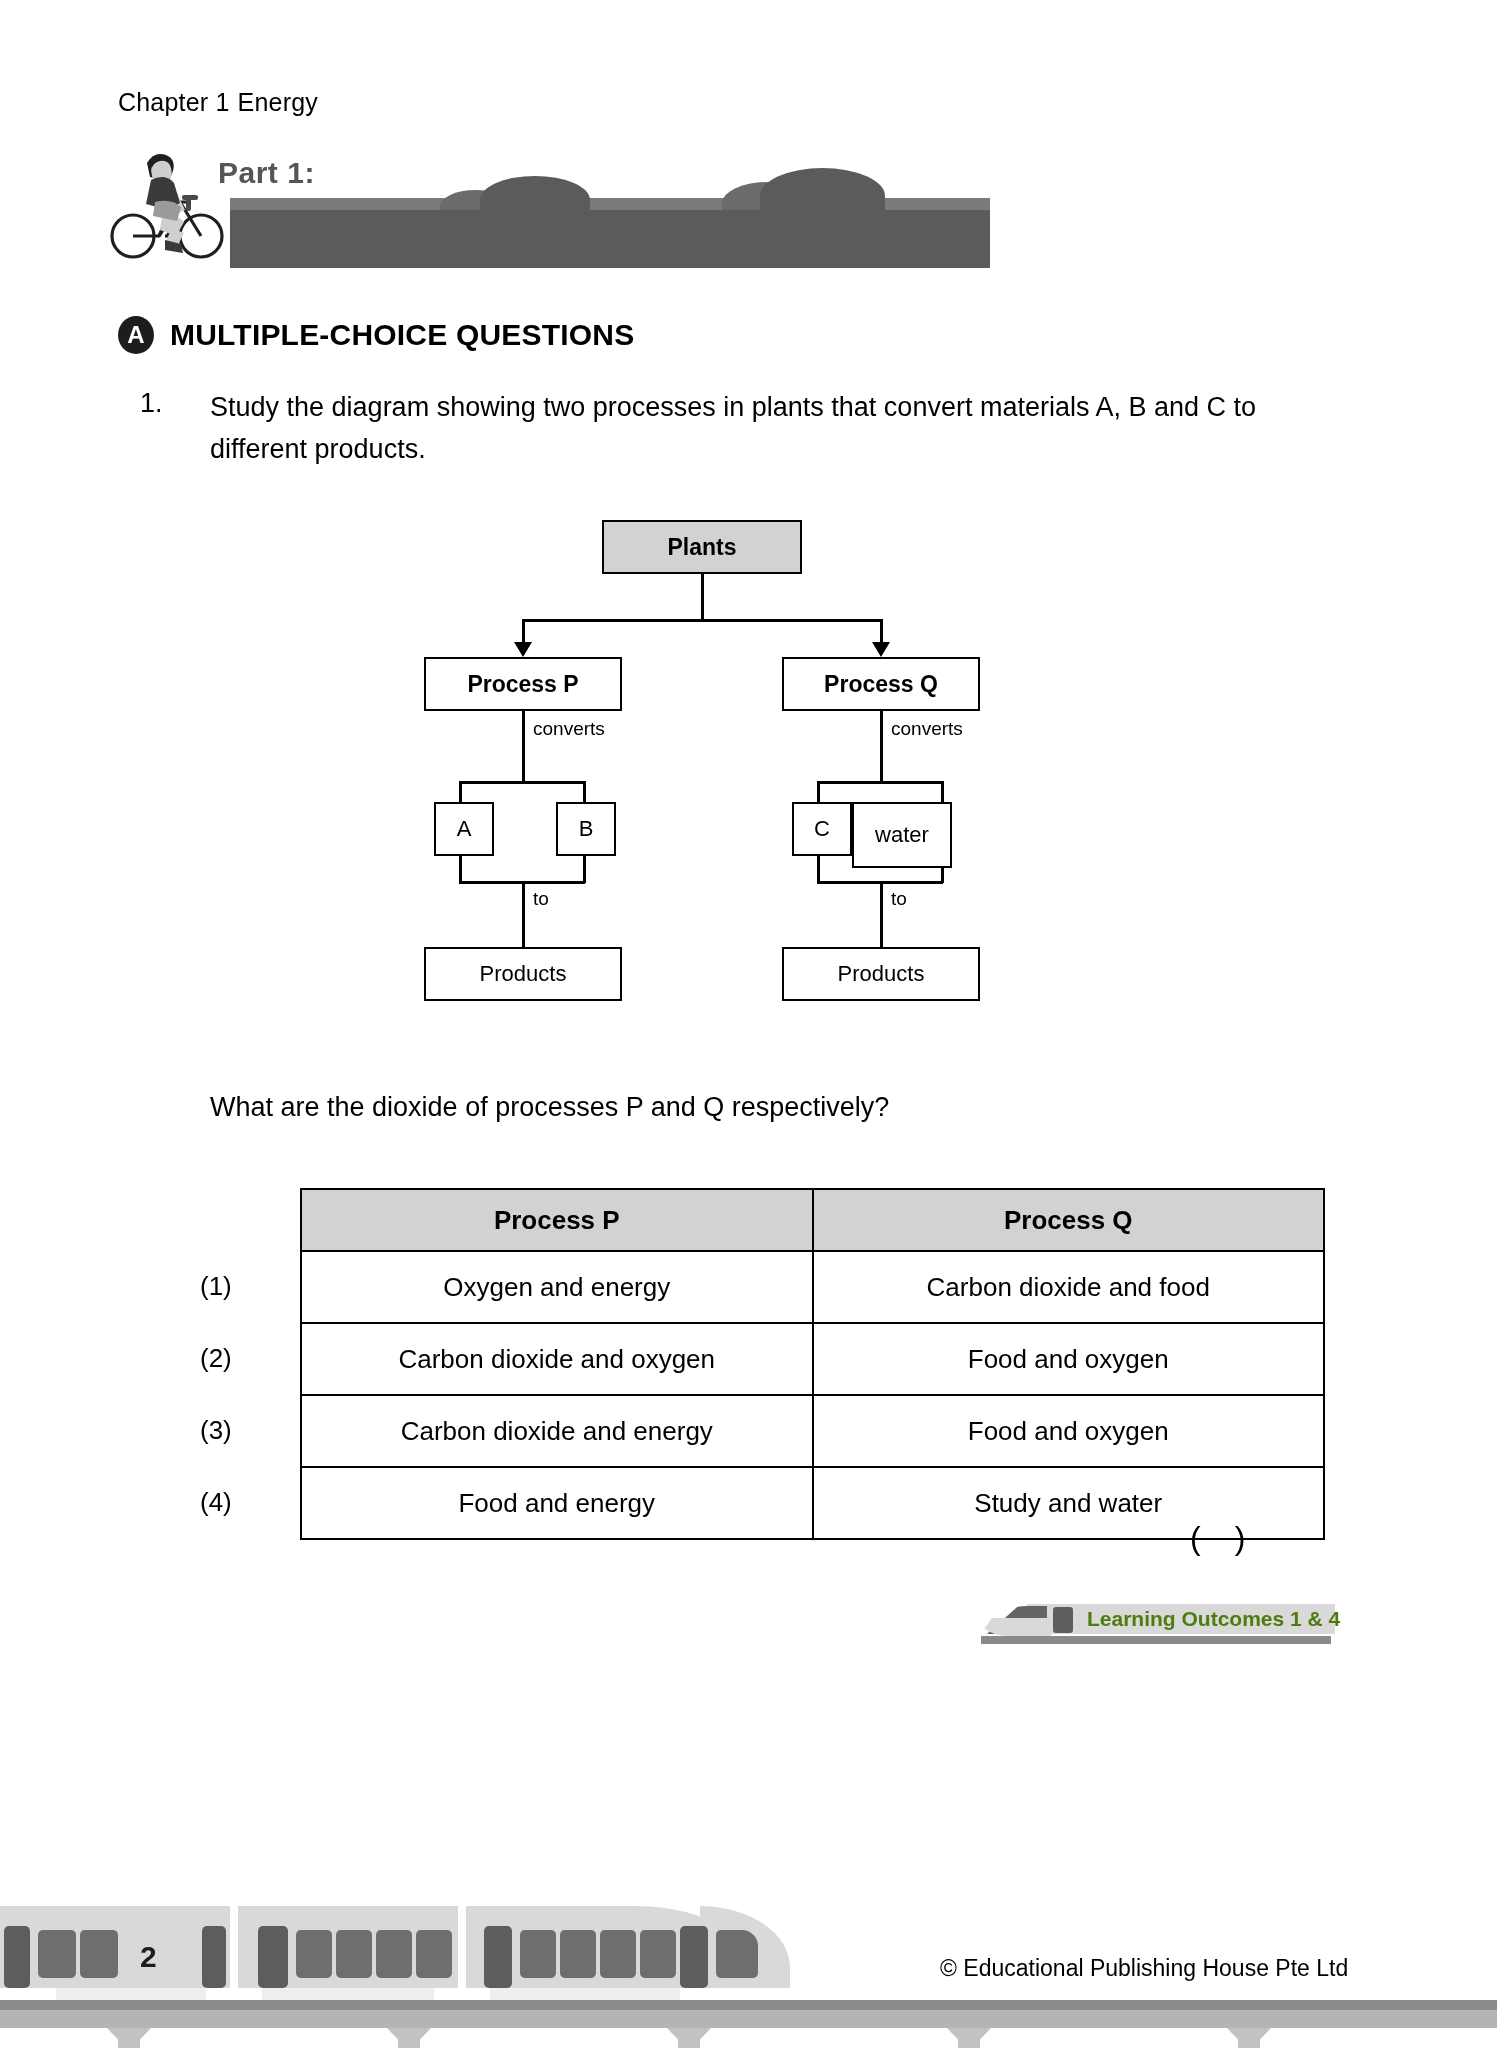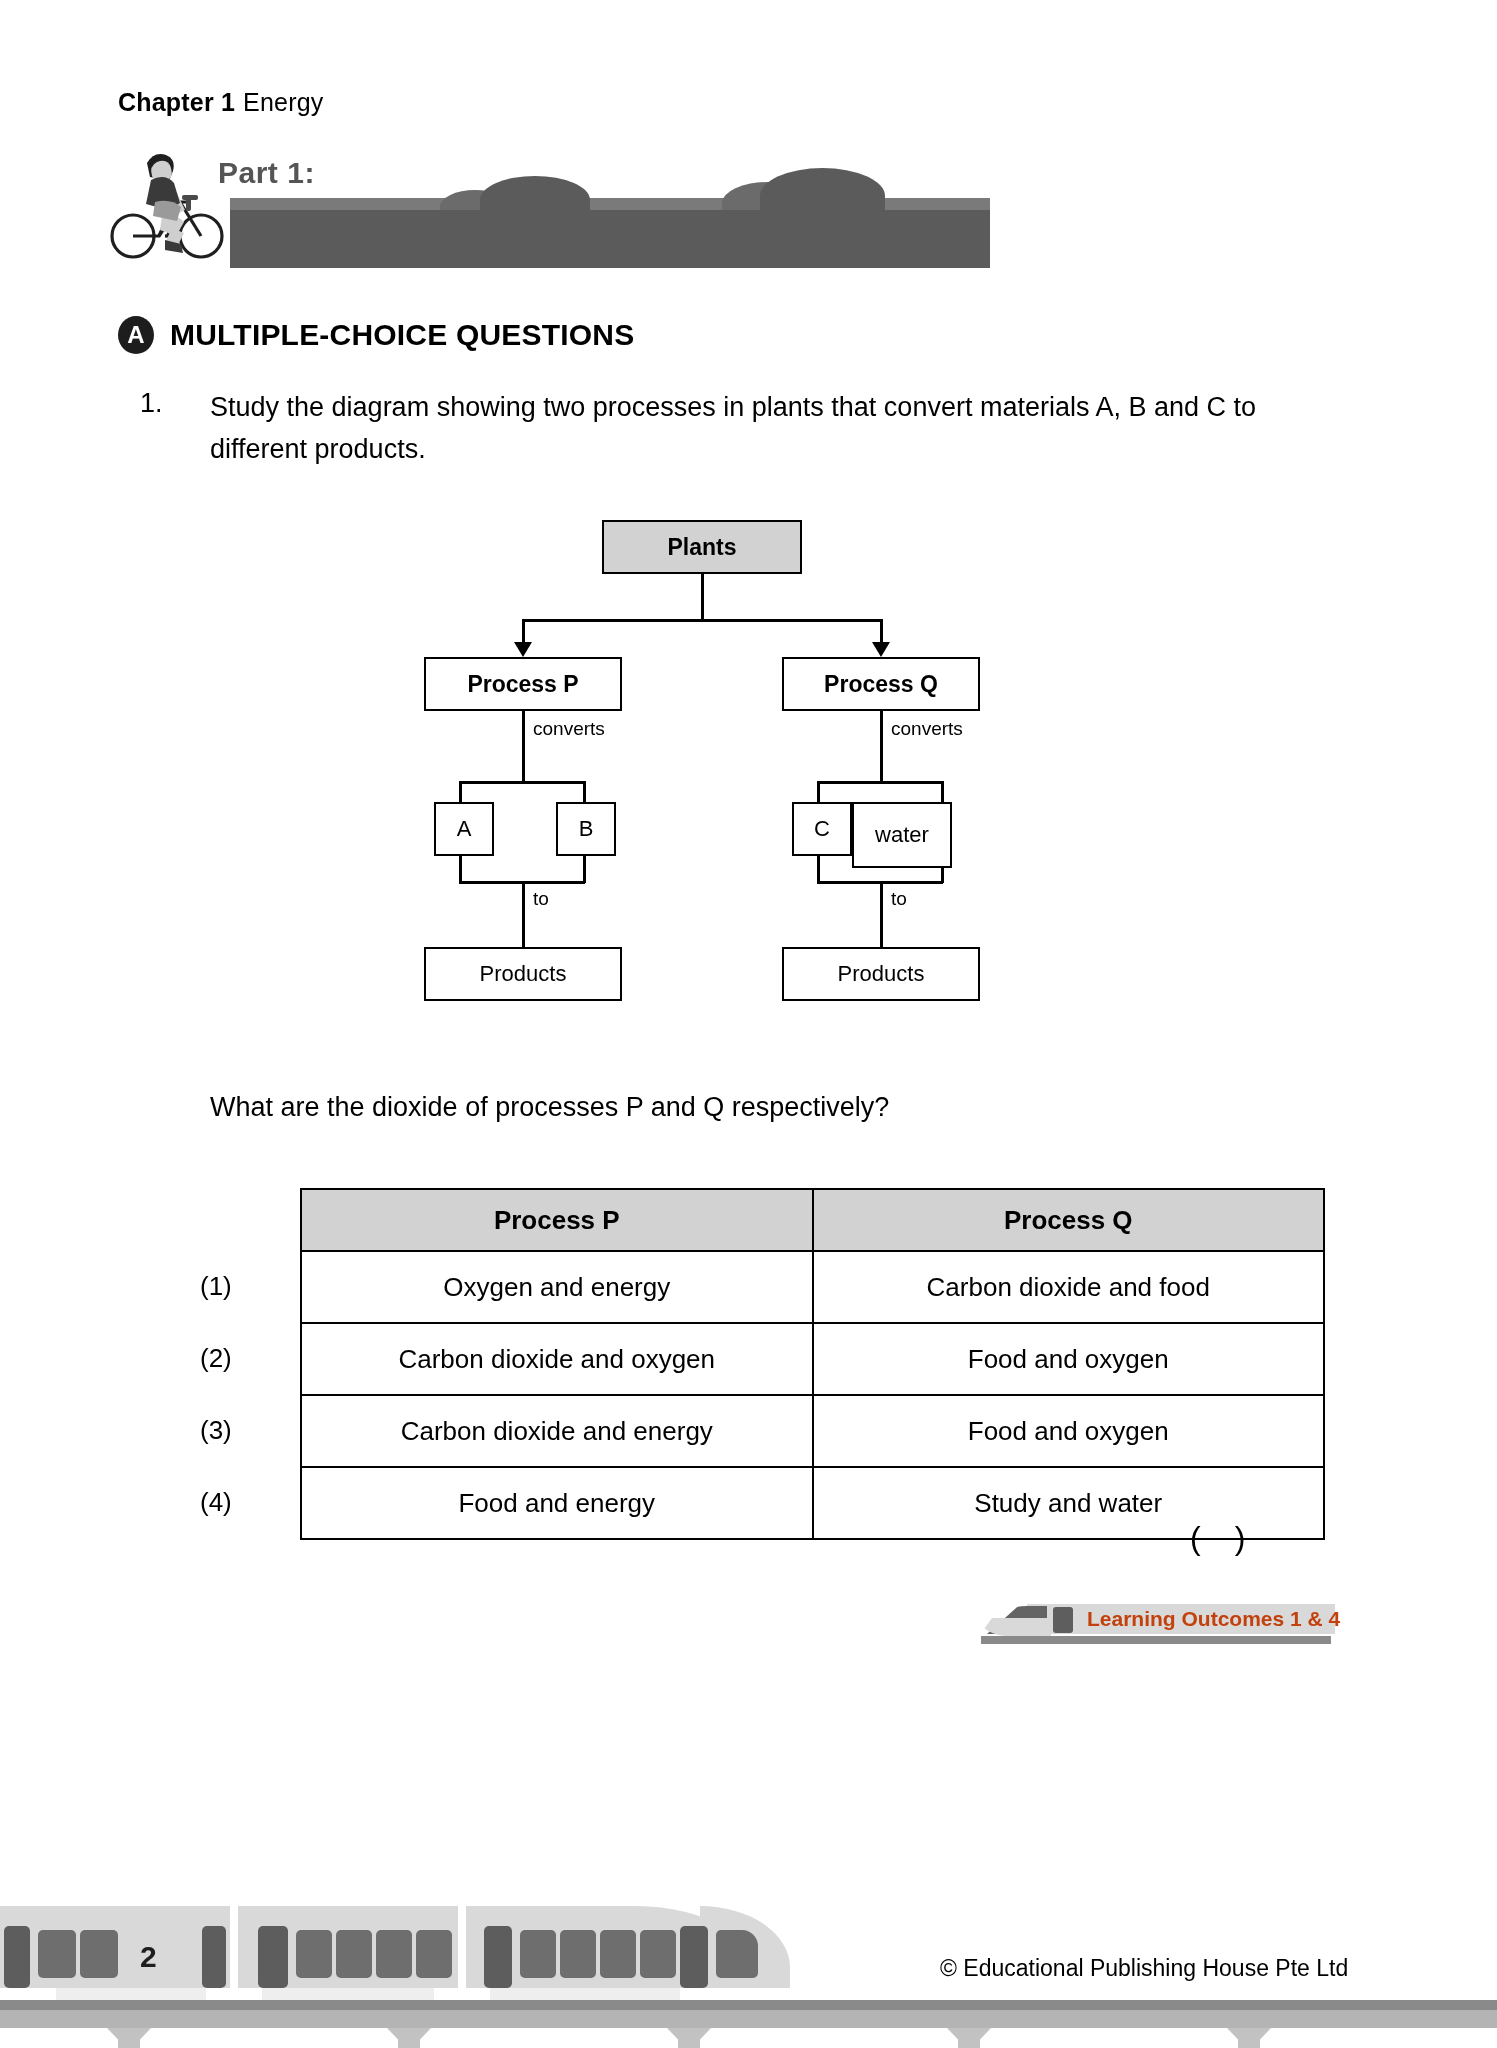--- a/index.html
+++ b/index.html
@@ -19,21 +19,21 @@
   
   .chapter-line {
     position: absolute;
     left: 118px;
     top: 88px;
     font-size: 25px;
     letter-spacing: 0.2px;
     white-space: nowrap;
   }
   .chapter-line .chap-label {
-    font-weight: bold;
+    font-weight: normal;
   }
   .chapter-line .chap-title {
     font-weight: normal;
     margin-left: 8px;
   }
 
   
   .part-banner {
     position: absolute;
     left: 110px;
@@ -282,21 +282,21 @@
     position: absolute;
     left: 6px; top: 38px;
     width: 350px; height: 8px;
     background: #8a8a8a;
   }
   .lo-text {
     position: absolute;
     left: 112px; top: 9px;
     font-size: 21px;
     font-weight: bold;
-    color: #c2410c;
+    color: #4d7c0f;
     white-space: nowrap;
   }
 
   
   .footer {
     position: absolute;
     left: 0;
     top: 1880px;
     width: 1497px;
     height: 168px;

